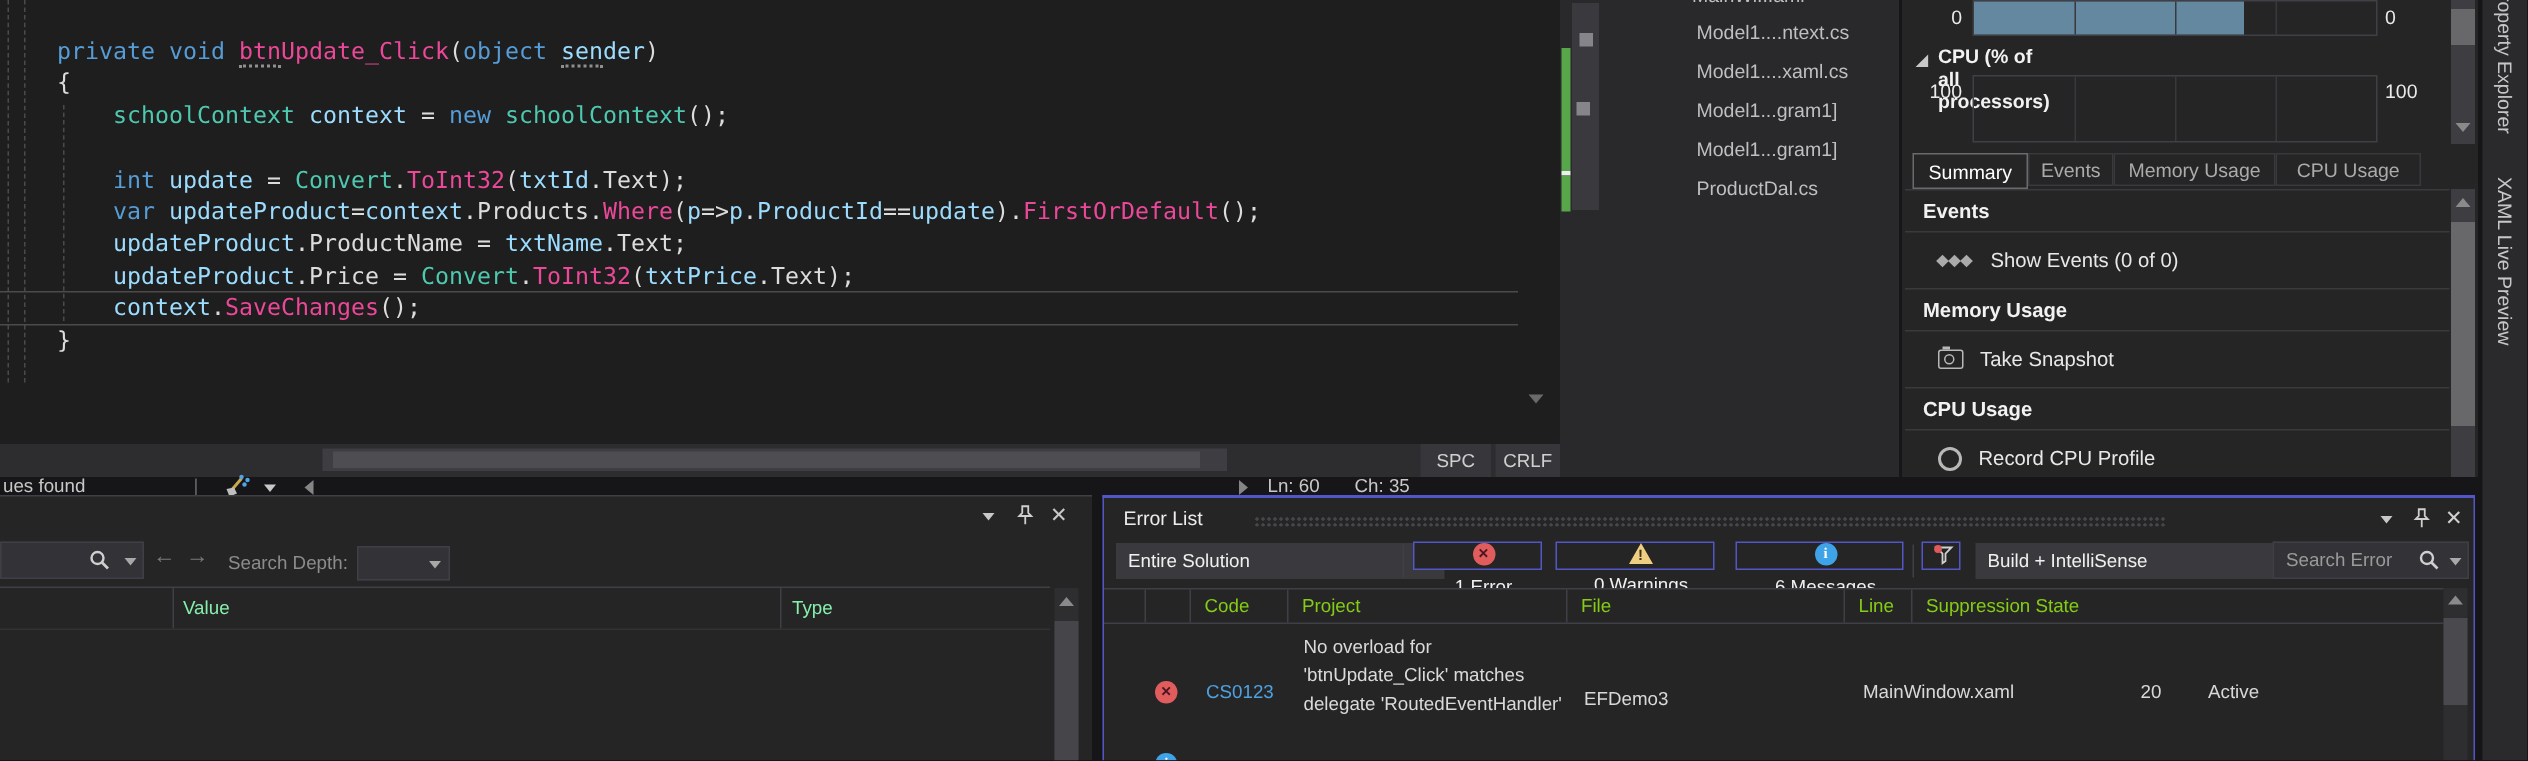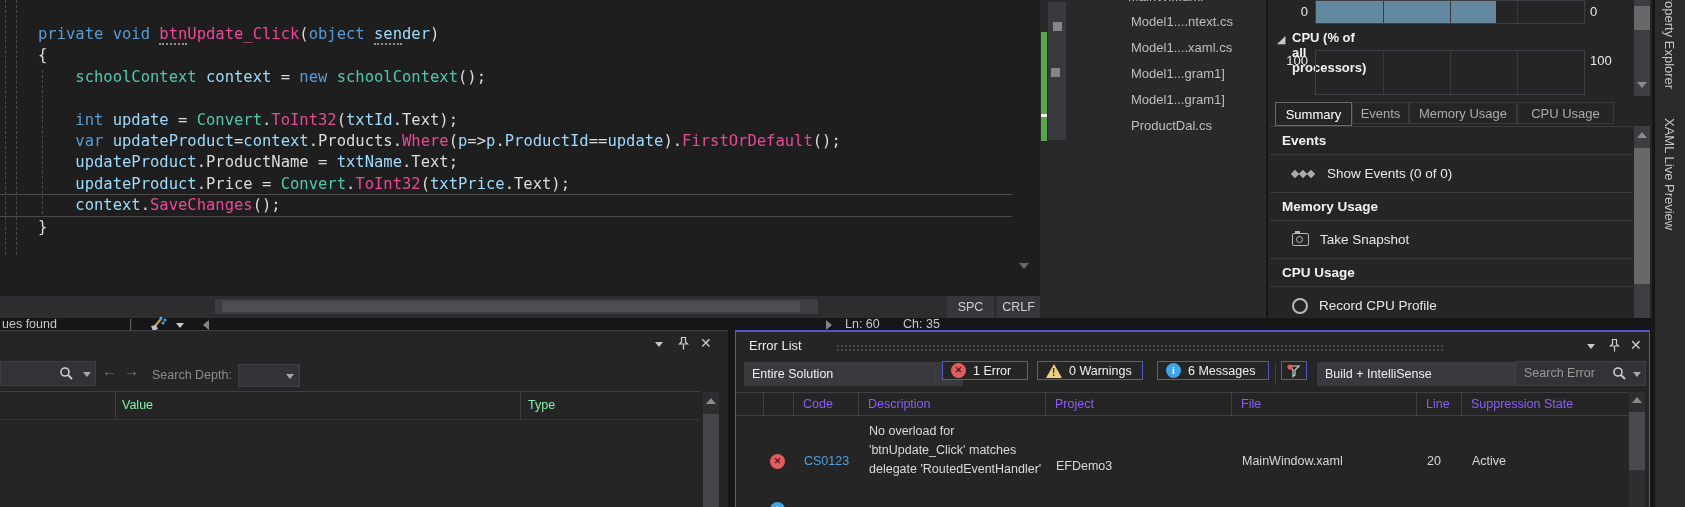--- a/index.html
+++ b/index.html
@@ -95,36 +95,36 @@
   
   #error-list{position:absolute;left:735px;top:330px;width:915px;height:177px;background:#252526;
               border-top:2px solid #5356C6;border-left:1px solid #5356C6;border-right:1px solid #5356C6;
               box-sizing:border-box;color:#D8D8D8;font-size:12.5px;overflow:hidden;}
   #el-title{position:absolute;left:13px;top:6px;color:#EDEDED;font-size:13px;}
   #el-dots{position:absolute;left:100px;top:12px;width:608px;height:7px;
            background:radial-gradient(circle,#47474B 1px,transparent 1.2px);background-size:4px 4px;}
   .el-combo{position:absolute;top:30px;height:24px;background:#3A3A3E;color:#F0F0F0;line-height:24px;
             padding-left:8px;box-sizing:border-box;}
   .el-btn{position:absolute;top:29px;height:19px;border:1px solid #5356C6;box-sizing:border-box;
-          display:flex;align-items:center;gap:7px;padding-left:8px;color:#F0F0F0;background:#252526;}
+          display:flex;align-items:center;gap:7px;padding-left:8px;color:#F0F0F0;background:#252526;flex-direction:column;}
   .ico-error{width:15px;height:15px;border-radius:50%;background:#E15D5D;position:relative;flex:none;}
   .ico-error::after{content:"✕";position:absolute;left:0;top:0;width:15px;height:15px;line-height:15px;
                     text-align:center;font-size:9px;font-weight:bold;color:#4A1520;}
   .ico-warn{width:0;height:0;border-left:8px solid transparent;border-right:8px solid transparent;
             border-bottom:14px solid #EFCE81;position:relative;flex:none;}
   .ico-warn::after{content:"!";position:absolute;left:-2px;top:3px;font-size:10px;font-weight:bold;color:#3D3013;}
   .ico-info{width:15px;height:15px;border-radius:50%;background:#3FA3E8;position:relative;flex:none;}
   .ico-info::after{content:"i";position:absolute;left:0;top:0;width:15px;height:15px;line-height:15px;
                    text-align:center;font-size:10px;font-weight:bold;color:#fff;font-family:"Liberation Serif",serif;}
   #el-search{position:absolute;left:779px;top:29px;width:131px;height:25px;background:#333337;
              border:1px solid #3F3F46;box-sizing:border-box;color:#9A9A9A;line-height:23px;padding-left:8px;}
   #el-header{position:absolute;left:0;top:60px;width:893px;height:24px;display:flex;
              border-top:1px solid #3F3F46;border-bottom:1px solid #3F3F46;box-sizing:border-box;background:#252526;}
   .el-hcell{border-right:1px solid #3F3F46;box-sizing:border-box;line-height:22px;padding-left:9px;
-            color:#8b5cf6;overflow:hidden;white-space:nowrap;flex:none;}
+            color:#84cc16;overflow:hidden;white-space:nowrap;flex:none;}
   #el-row{position:absolute;left:0;top:84px;width:893px;height:88px;}
   #el-row .cell{position:absolute;white-space:nowrap;}
   #el-desc{position:absolute;left:133px;top:6px;width:180px;white-space:normal;line-height:19px;color:#DADADA;}
   #el-code{color:#4EA1DF;}
   #el-partial-row{position:absolute;left:34px;top:170px;}
   .toolbar-sep{position:absolute;width:1px;background:#3F3F46;}
 
   svg{display:block;}
 </style>
 </head>
@@ -349,21 +349,20 @@
             <line x1="9" y1="9" x2="13" y2="13" stroke="#CFCFCF" stroke-width="1.8"></line>
           </svg>
       </span>
       <span class="caret" style="position:absolute;right:4px;top:10px;color:#A8A8A8;"></span>
     </div>
 
     <div id="el-header">
       <div class="el-hcell" style="width:28px;"></div>
       <div class="el-hcell" style="width:30px;"></div>
       <div class="el-hcell" style="width:65px;">Code</div>
-      <div class="el-hcell" style="width:187px;">Description</div>
       <div class="el-hcell" style="width:186px;">Project</div>
       <div class="el-hcell" style="width:185px;">File</div>
       <div class="el-hcell" style="width:45px;">Line</div>
       <div class="el-hcell" style="width:167px;border-right:none;">Suppression State</div>
     </div>
 
     <div id="el-row">
       <span class="ico-error cell" style="left:34px;top:38px;"></span>
       <span id="el-code" class="cell" style="left:68px;top:38px;">CS0123</span>
       <div id="el-desc">No overload for 'btnUpdate_Click' matches delegate 'RoutedEventHandler'</div>

